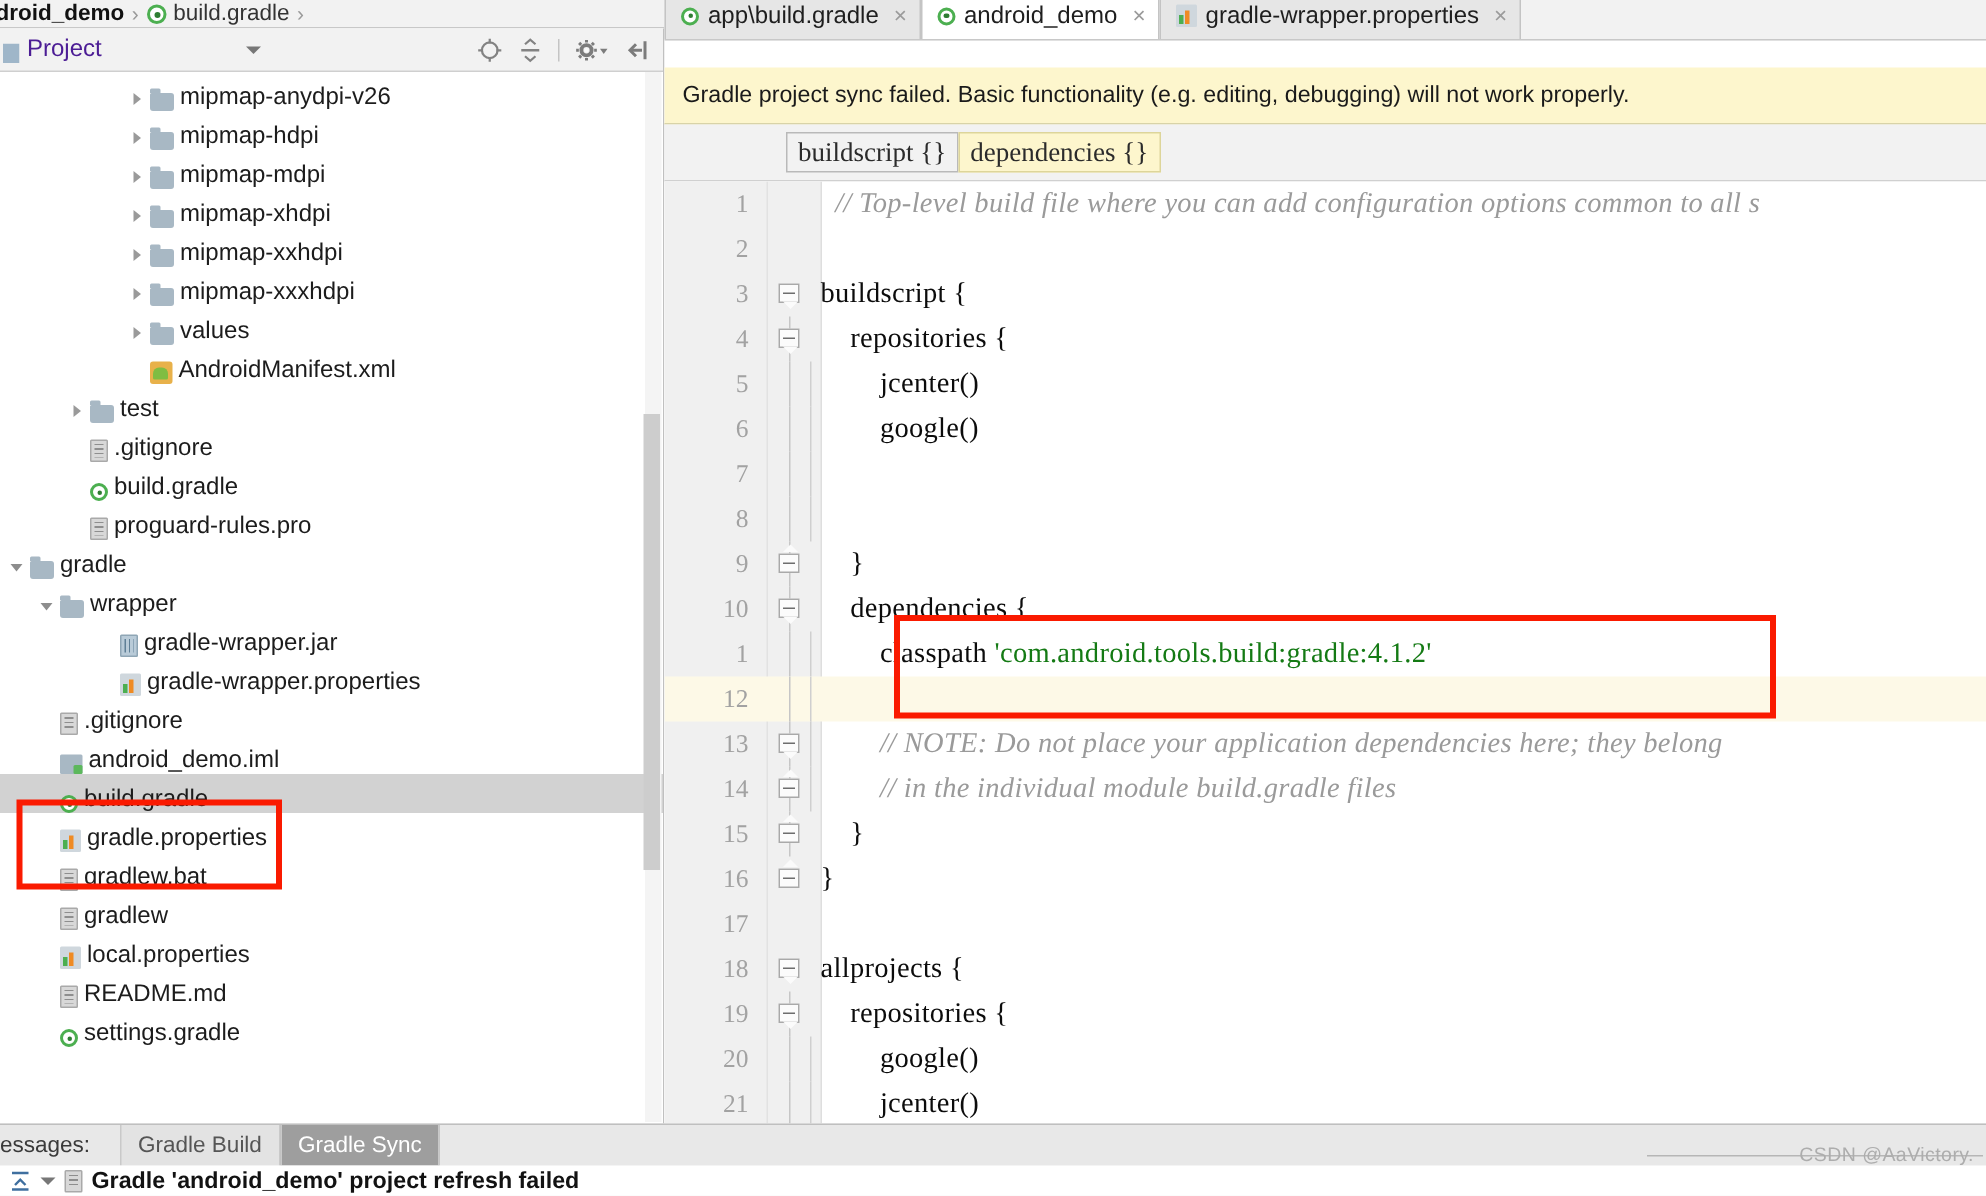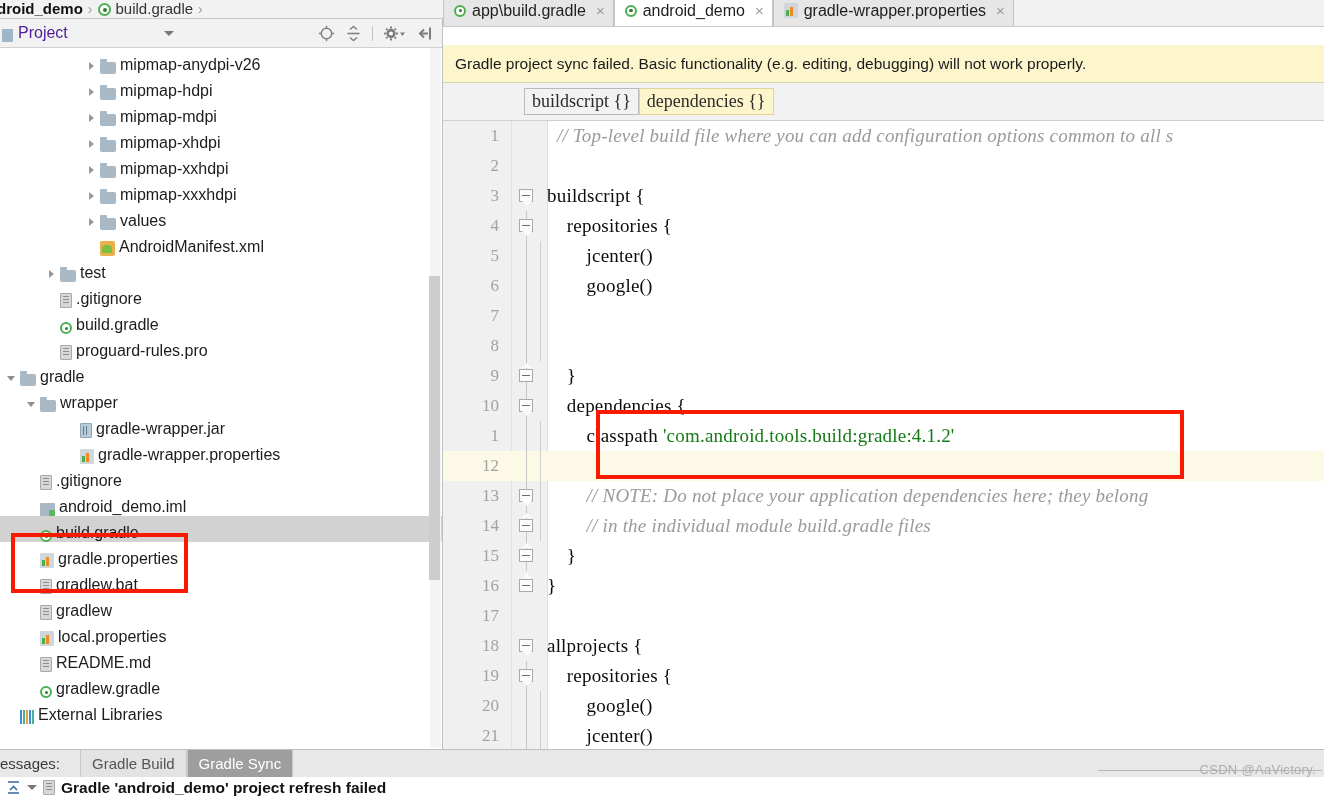--- a/index.html
+++ b/index.html
@@ -483,27 +483,21 @@
           <div class="tree-row">
             <span style="display: inline-block; flex: 0 0 auto; width: 24px; height: 1px;"></span>
             <span class="tw"></span>
             <span class="ico-file"></span>
             <span class="label">README.md</span>
           </div>
           <div class="tree-row">
             <span style="display: inline-block; flex: 0 0 auto; width: 24px; height: 1px;"></span>
             <span class="tw"></span>
             <span class="ico-gradle sm"></span>
-            <span class="label">gradlew.gradle</span>
-          </div>
-          <div class="tree-row">
-            <span style="display: inline-block; flex: 0 0 auto; width: 4px; height: 1px;"></span>
-            <span class="tw"></span>
-            <span class="ico-extlib"></span>
-            <span class="label">External Libraries</span>
+            <span class="label">settings.gradle</span>
           </div>
         </div>
       <div class="tree-scroll-track">
         <div class="tree-scroll-thumb" style="top:228px;height:304px;"></div>
       </div>
     </div>
   </div>
 
   <div class="editor-side">
 

